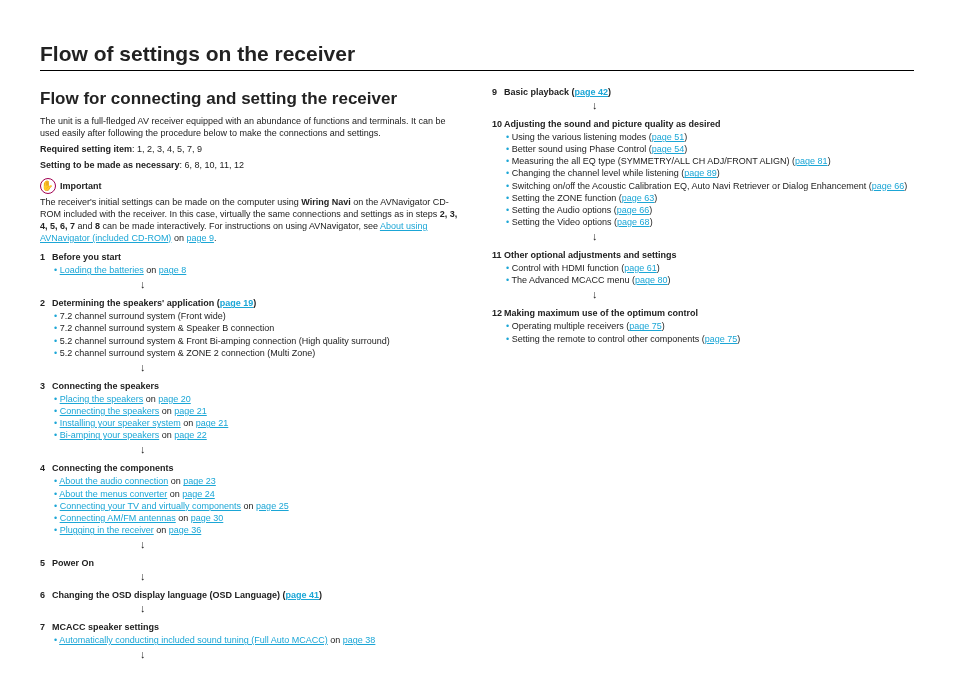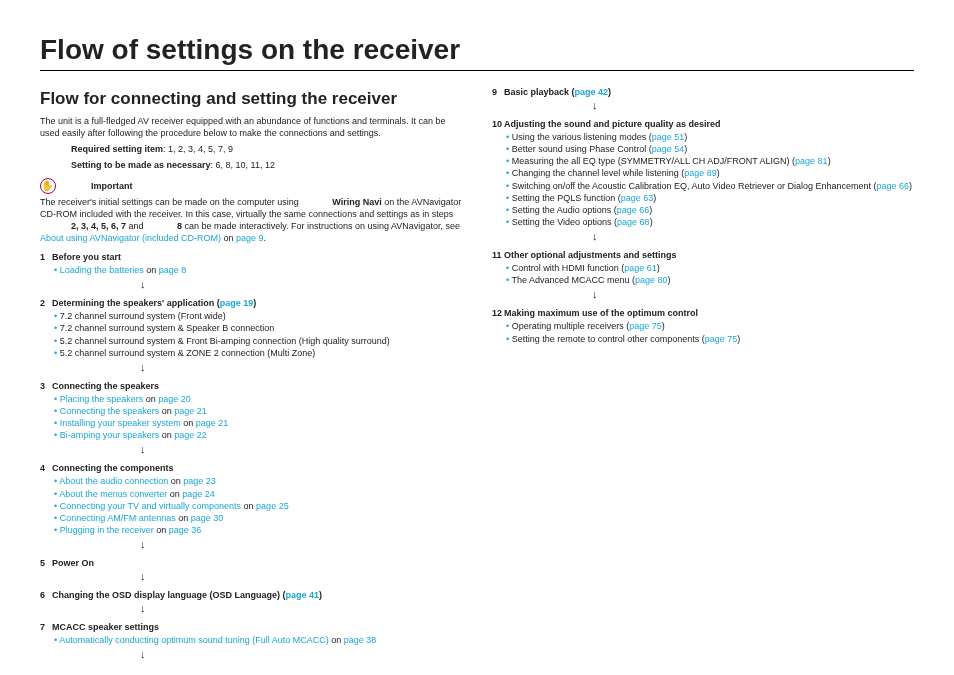--- a/index.html
+++ b/index.html
@@ -6,44 +6,44 @@
     font-family: Arial, Helvetica, sans-serif;
     font-size: 9px;
     color: #222;
     margin: 0;
     padding: 30px 40px 20px 40px;
     width: 954px;
     box-sizing: border-box;
     background: #fff;
   }
   h1 {
-    font-size: 28px;
+    font-size: 21px;
     font-weight: bold;
-    margin: 4px 0 8px 0;
+    margin: 12px 0 8px 0;
     border-bottom: 1.5px solid #000;
     padding-bottom: 4px;
   }
   h2 {
     font-size: 17px;
     font-weight: bold;
     margin: 10px 0 6px 0;
   }
   .columns {
     display: flex;
     gap: 30px;
   }
   .col {
     flex: 1;
     min-width: 0;
   }
   .intro {
     line-height: 1.35;
     margin-bottom: 4px;
   }
-  .bold { font-weight: bold; margin-left: 31px; }
+  .bold { font-weight: bold; }
   .important-row {
     display: flex;
     align-items: center;
     gap: 4px;
     margin: 6px 0 2px 0;
   }
   .important-icon {
     width: 14px; height: 14px;
     border: 1.3px solid #a00050;
     border-radius: 50%;
@@ -71,20 +71,21 @@
   }
   ul.bullets li::before {
     content: "• ";
     color: #1ba6d6;
   }
   ul.bullets li {
     line-height: 1.35;
   }
   a.link {
     color: #1ba6d6;
+    text-decoration: underline;
     cursor: pointer;
   }
   .arrow {
     margin: 2px 0 0 100px;
     font-size: 11px;
   }
   .pagewrap { position: relative; min-height: 645px; }
 </style>
 </head>
 <body>
@@ -143,39 +144,39 @@
 <div class="arrow">↓</div>
 
 <div class="step"><span class="step-head"><span class="num">5</span><span>Power On</span></span></div>
 <div class="arrow">↓</div>
 
 <div class="step"><span class="step-head"><span class="num">6</span><span>Changing the OSD display language (OSD Language) (</span><a class="link">page 41</a><span>)</span></span></div>
 <div class="arrow">↓</div>
 
 <div class="step"><span class="step-head"><span class="num">7</span><span>MCACC speaker settings</span></span></div>
 <ul class="bullets">
-  <li><a class="link">Automatically conducting optimum sound tuning (Full Auto MCACC)</a><span> on </span><a class="link">page 38</a></li>
+  <li><a class="link">Automatically conducting included sound tuning (Full Auto MCACC)</a><span> on </span><a class="link">page 38</a></li>
 </ul>
 <div class="arrow">↓</div>
 
 </div>
 
 <div class="col">
 
 <div class="step"><span class="step-head"><span class="num">9</span><span>Basic playback (</span><a class="link">page 42</a><span>)</span></span></div>
 <div class="arrow">↓</div>
 
 <div class="step"><span class="step-head"><span class="num">10</span><span>Adjusting the sound and picture quality as desired</span></span></div>
 <ul class="bullets">
   <li><span>Using the various listening modes (</span><a class="link">page 51</a><span>)</span></li>
   <li><span>Better sound using Phase Control (</span><a class="link">page 54</a><span>)</span></li>
   <li><span>Measuring the all EQ type (SYMMETRY/ALL CH ADJ/FRONT ALIGN) (</span><a class="link">page 81</a><span>)</span></li>
   <li><span>Changing the channel level while listening (</span><a class="link">page 89</a><span>)</span></li>
-  <li><span>Switching on/off the Acoustic Calibration EQ, Auto Video Retriever or Dialog Enhancement (</span><a class="link">page 66</a><span>)</span></li>
-  <li><span>Setting the PQLS function (</span><a class="link">page 63</a><span>)</span></li>
+  <li><span>Switching on/off the Acoustic Calibration EQ, Auto Navi Retriever or Dialog Enhancement (</span><a class="link">page 66</a><span>)</span></li>
+  <li><span>Setting the ZONE function (</span><a class="link">page 63</a><span>)</span></li>
   <li><span>Setting the Audio options (</span><a class="link">page 66</a><span>)</span></li>
   <li><span>Setting the Video options (</span><a class="link">page 68</a><span>)</span></li>
 </ul>
 <div class="arrow">↓</div>
 
 <div class="step"><span class="step-head"><span class="num">11</span><span>Other optional adjustments and settings</span></span></div>
 <ul class="bullets">
   <li><span>Control with HDMI function (</span><a class="link">page 61</a><span>)</span></li>
   <li><span>The Advanced MCACC menu (</span><a class="link">page 80</a><span>)</span></li>
 </ul>

